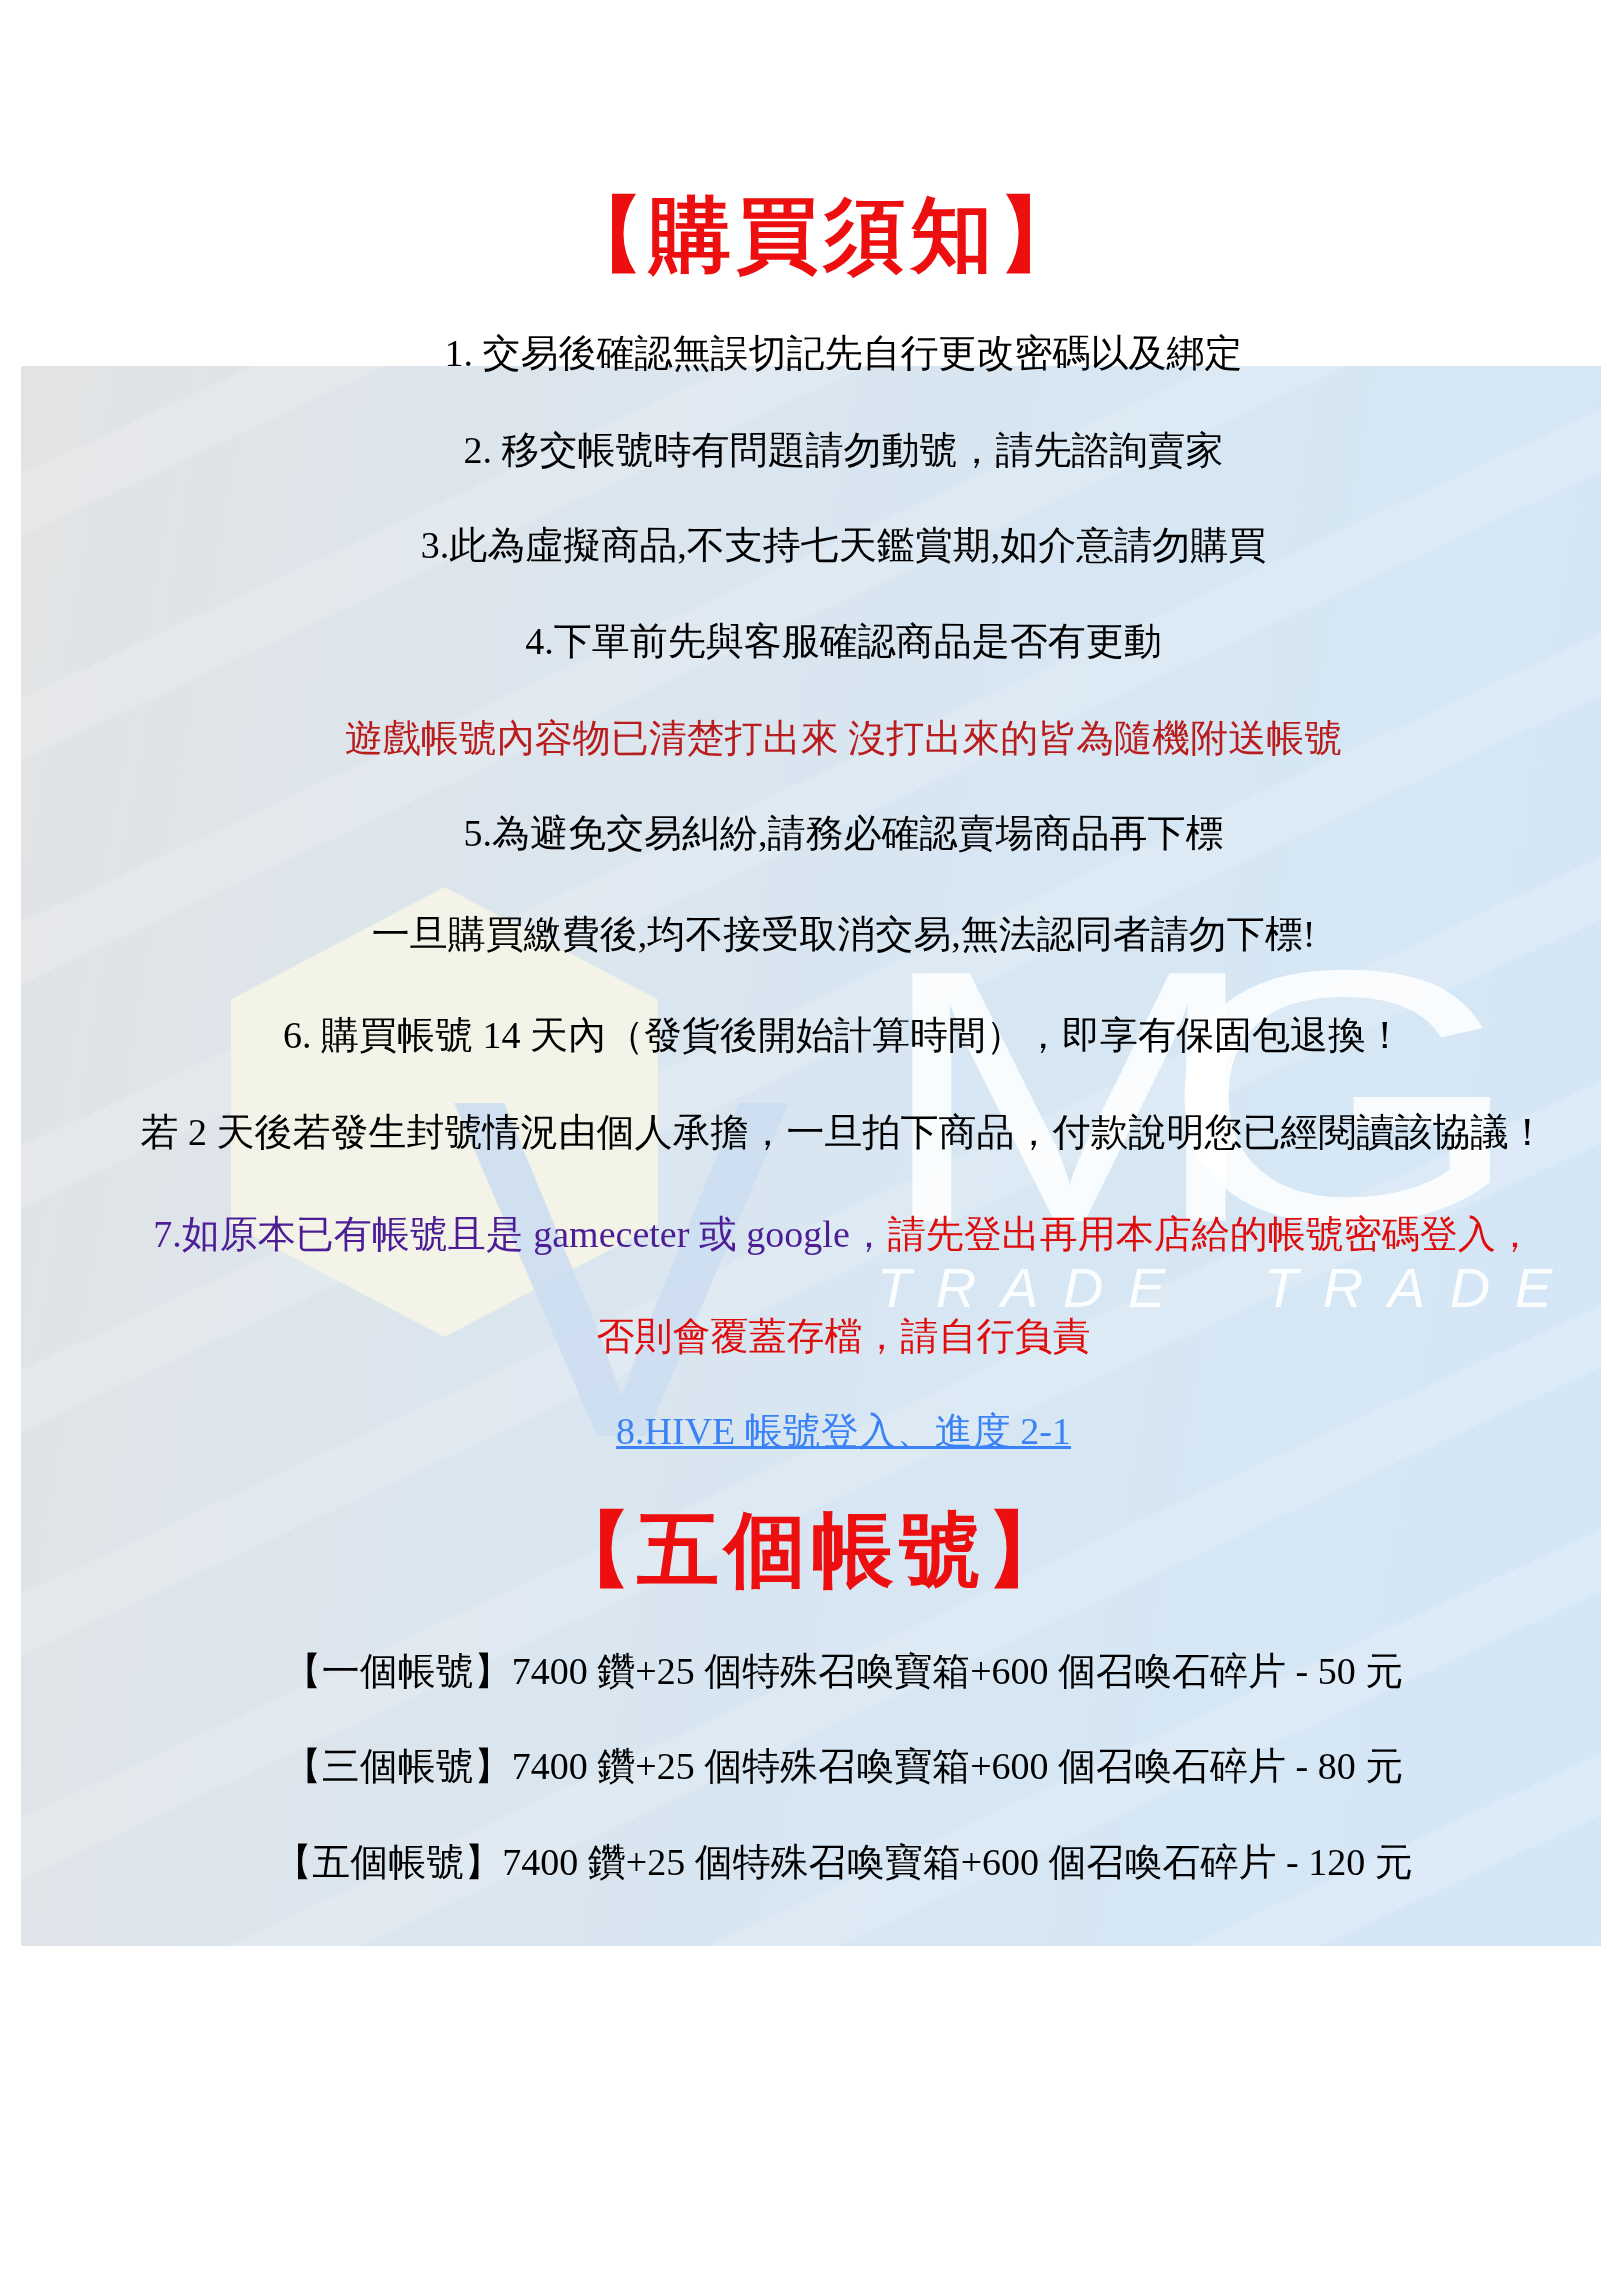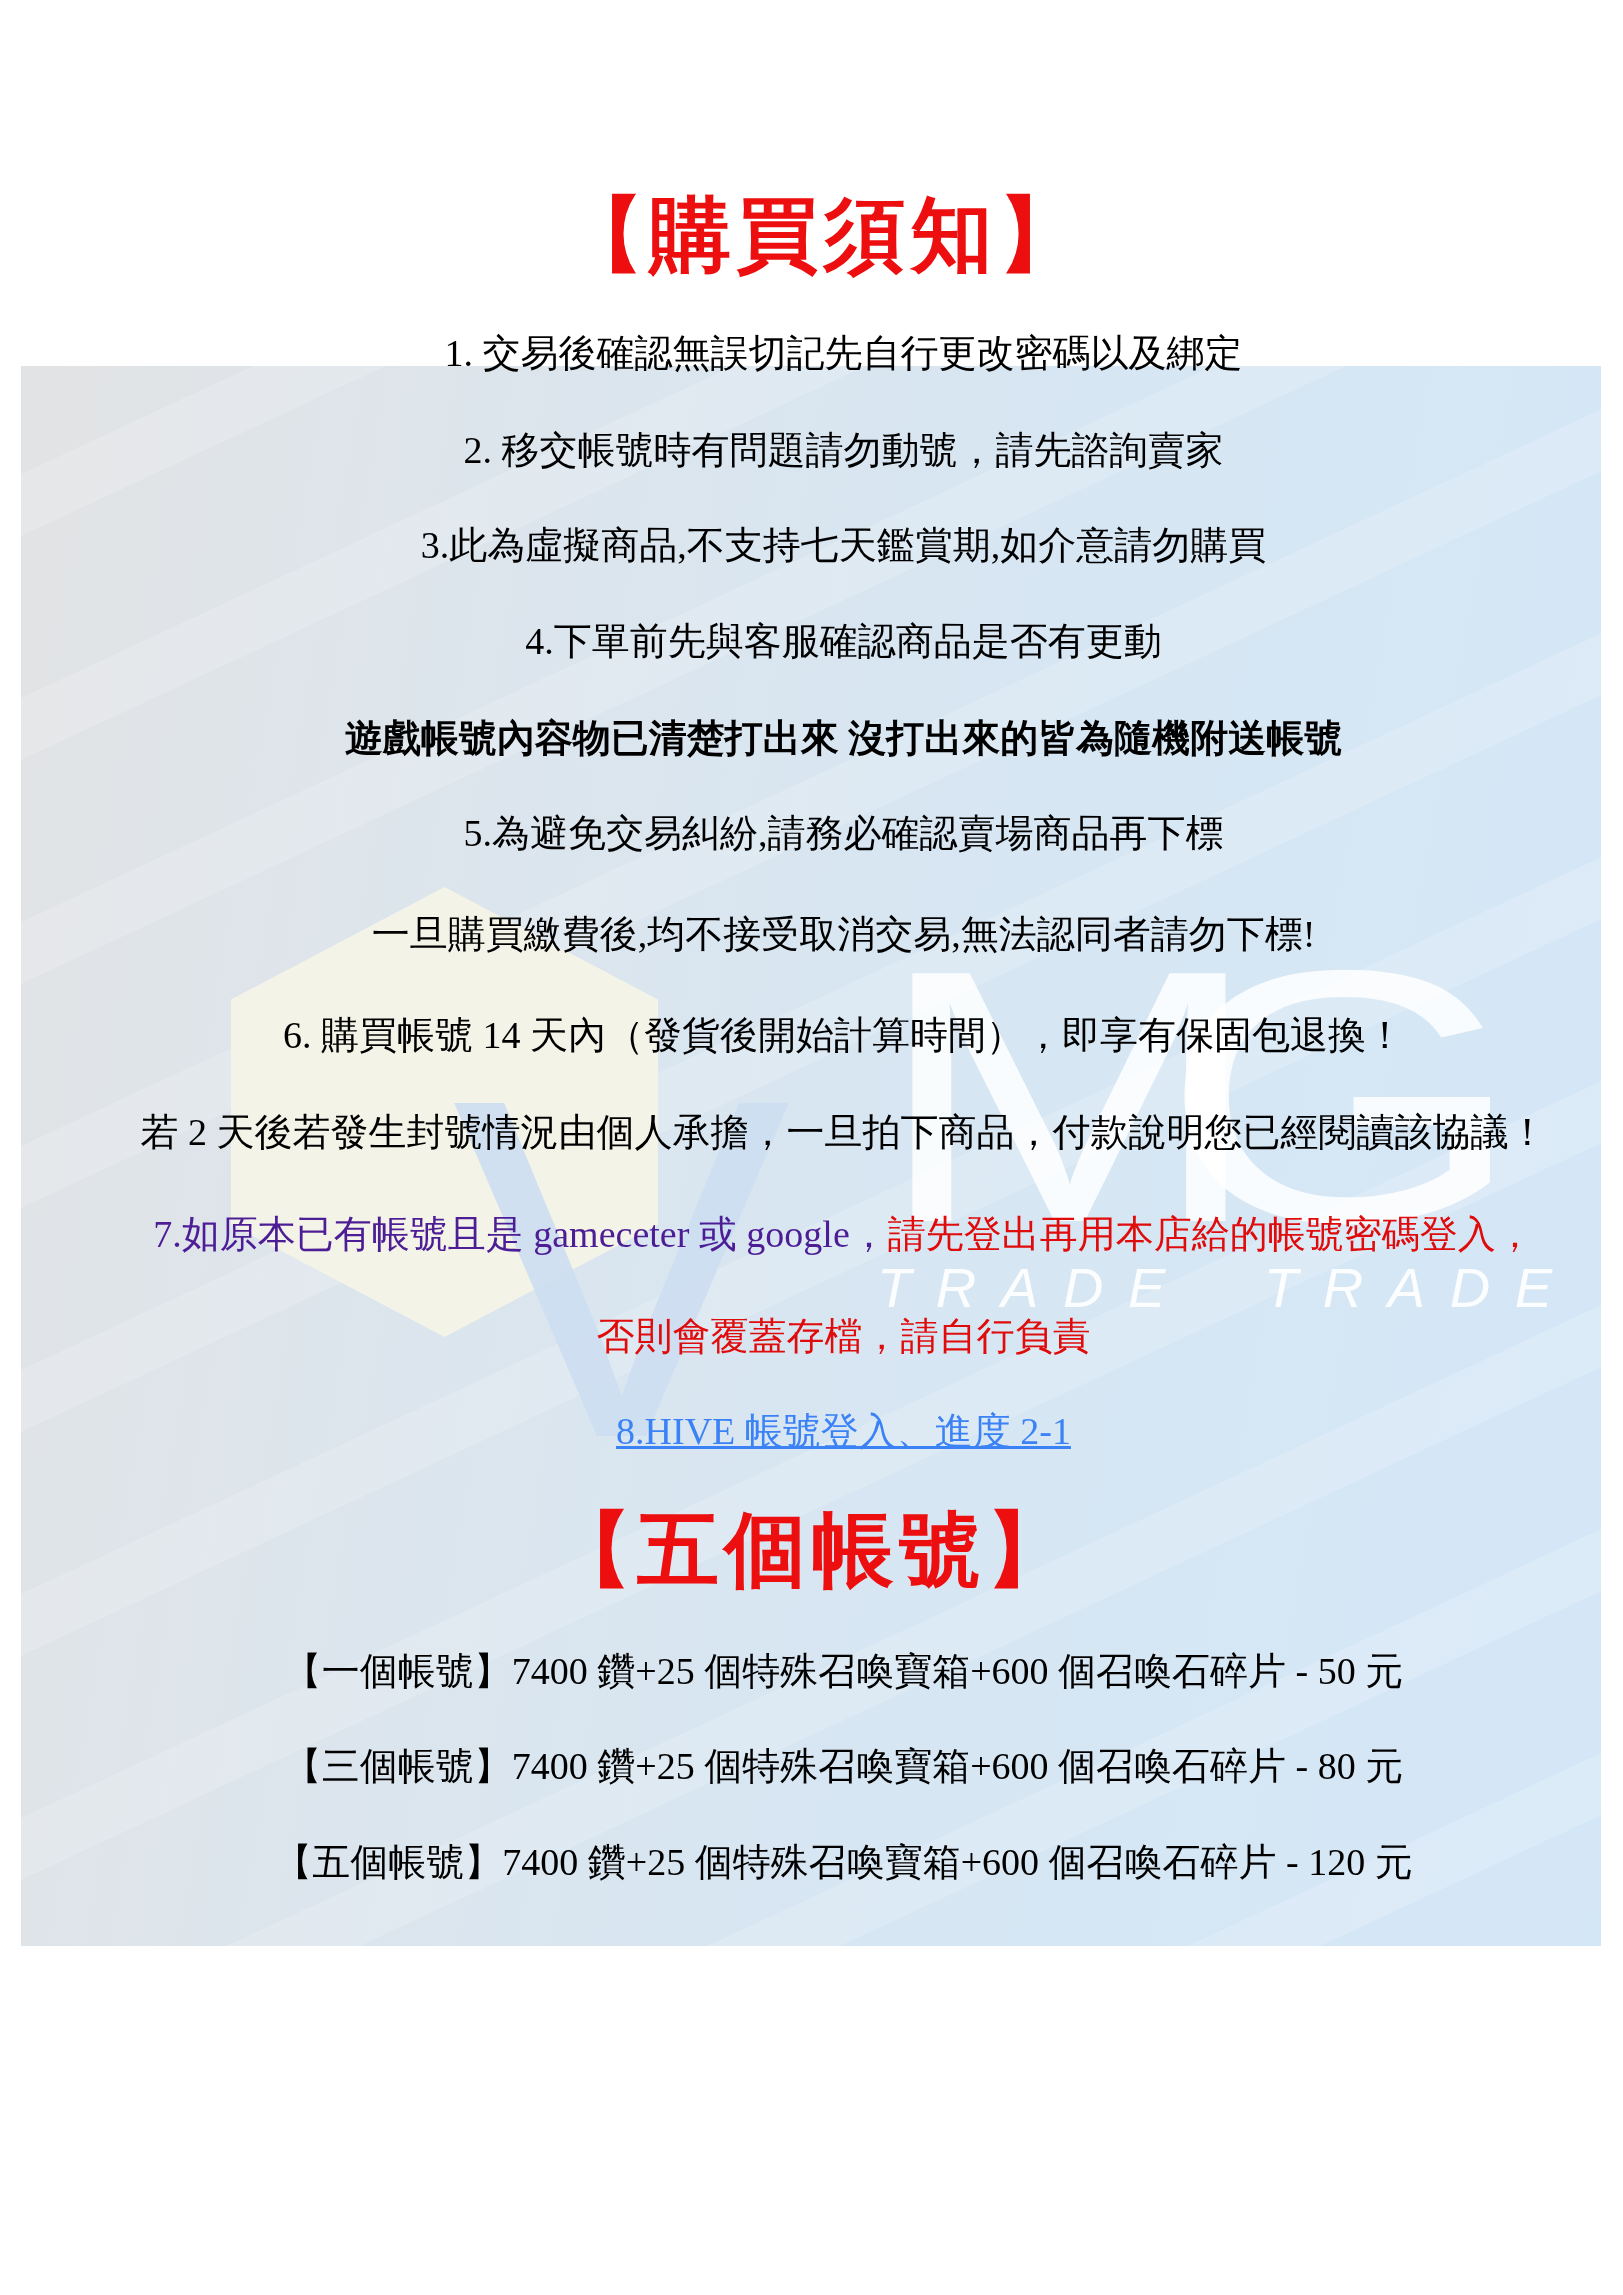--- a/index.html
+++ b/index.html
@@ -84,21 +84,21 @@
   <div class="wm-mg">MG</div>
   <div class="wm-sub">TRADE TRADE</div>
 
   <h1 class="big-title" style="top:175px;color:#ed0f0f;margin:12px;">【購買須知】</h1>
 
   <div id="notice-lines">
       <div class="line" style="top: 330px;"><span style="color: rgb(0, 0, 0);">1. 交易後確認無誤切記先自行更改密碼以及綁定</span></div>
       <div class="line" style="top: 427px;"><span style="color: rgb(0, 0, 0);">2. 移交帳號時有問題請勿動號，請先諮詢賣家</span></div>
       <div class="line" style="top: 522px;"><span style="color: rgb(0, 0, 0);">3.此為虛擬商品,不支持七天鑑賞期,如介意請勿購買</span></div>
       <div class="line" style="top: 618px;"><span style="color: rgb(0, 0, 0);">4.下單前先與客服確認商品是否有更動</span></div>
-      <div class="line" style="top: 715px;"><span style="color: #000000; font-weight: bold;">遊戲帳號內容物已清楚打出來 沒打出來的皆為隨機附送帳號</span></div>
+      <div class="line" style="top: 715px;"><span style="color: #b91c1c;">遊戲帳號內容物已清楚打出來 沒打出來的皆為隨機附送帳號</span></div>
       <div class="line" style="top: 810px;"><span style="color: rgb(0, 0, 0);">5.為避免交易糾紛,請務必確認賣場商品再下標</span></div>
       <div class="line" style="top: 911px;"><span style="color: rgb(0, 0, 0);">一旦購買繳費後,均不接受取消交易,無法認同者請勿下標!</span></div>
       <div class="line" style="top: 1012px;"><span style="color: rgb(0, 0, 0);">6. 購買帳號 14 天內（發貨後開始計算時間），即享有保固包退換！</span></div>
       <div class="line" style="top: 1109px;"><span style="color: rgb(0, 0, 0);">若 2 天後若發生封號情況由個人承擔，一旦拍下商品，付款說明您已經閱讀該協議！</span></div>
       <div class="line" style="top: 1211px;"><span style="color: #4c1d95;">7.如原本已有帳號且是 gameceter 或 google，</span><span style="color: rgb(224, 11, 11);">請先登出再用本店給的帳號密碼登入，</span></div>
       <div class="line" style="top: 1313px;"><span style="color: rgb(224, 11, 11);">否則會覆蓋存檔，請自行負責</span></div>
       <div class="line" style="top: 1408px;"><span style="color: #3b82f6; text-decoration: underline;">8.HIVE 帳號登入、進度 2-1</span></div>
     </div>
 
   <h1 class="big-title" style="top:1502px;color:#ed0f0f;margin:0;">【五個帳號】</h1>

